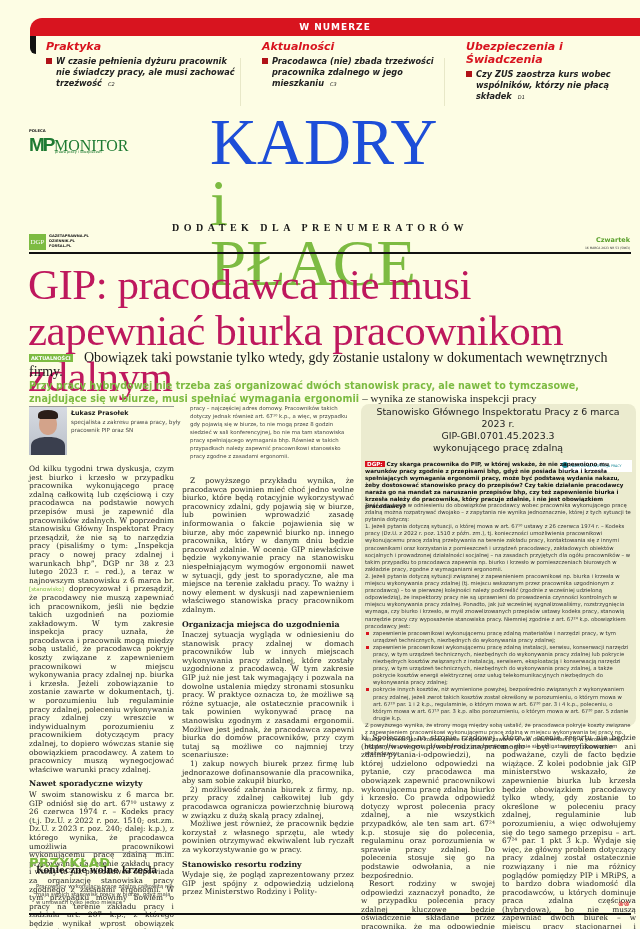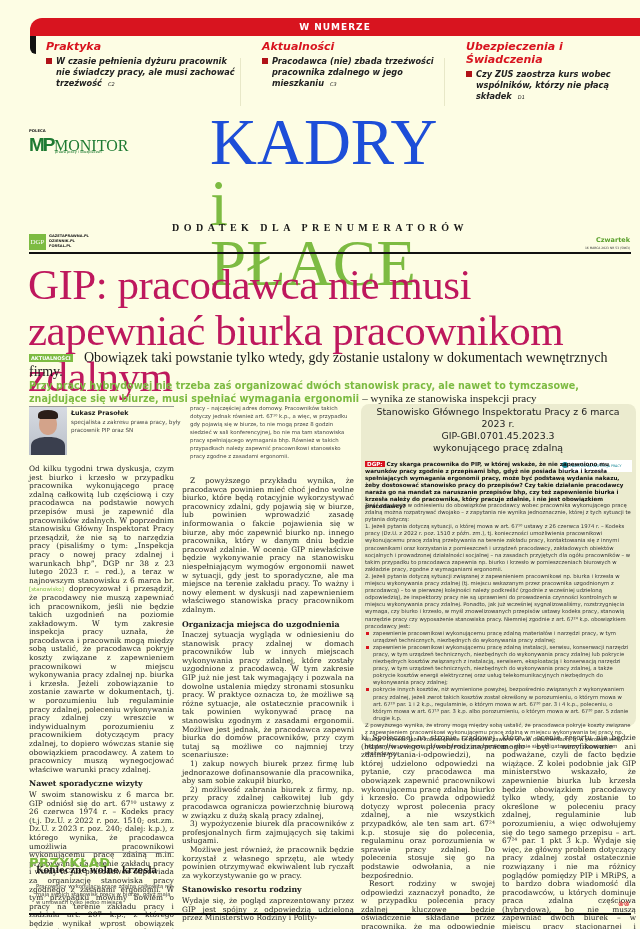--- a/index.html
+++ b/index.html
@@ -139,21 +139,20 @@
 <div class="abs ex-title">Konieczne wolne krzesła</div>
 <div class="abs ex-text">Pracownicy wykonujący pracę zdalną całkowitą nie mają swoich stanowisk pracy w biurze, gdyż mają w umowach tylko jedno miejsce</div>
 
 <div class="abs sidenote" style="left:190px;top:404px;width:160px;">pracy – najczęściej adres domowy. Pracowników takich dotyczy jednak również art. 67¹⁰ k.p., a więc, w przypadku gdy pojawią się w biurze, to nie mogą przez 8 godzin siedzieć w sali konferencyjnej, bo nie ma tam stanowiska pracy spełniającego wymagania bhp. Również w takich przypadkach należy zapewnić pracownikowi stanowisko pracy zgodne z zasadami ergonomii.</div>
 <div class="abs col" style="left:182px;top:477px;width:172px;">
   <p class="ind">Z powyższego przykładu wynika, że pracodawca powinien mieć choć jedno wolne biurko, które będą rotacyjnie wykorzystywać pracownicy zdalni, gdy pojawią się w biurze, lub powinien wprowadzić zasadę informowania o fakcie pojawienia się w biurze, aby móc zapewnić biurko np. innego pracownika, który w danym dniu będzie pracował zdalnie. W ocenie GIP niewłaściwe będzie wykonywanie pracy na stanowisku niespełniającym wymogów ergonomii nawet w sytuacji, gdy jest to sporadyczne, ale ma miejsce na terenie zakładu pracy. To ważny i nowy element w dyskusji nad zapewnieniem właściwego stanowiska pracy pracownikom zdalnym.</p>
   <h4>Organizacja miejsca do uzgodnienia</h4>
   <p>Inaczej sytuacja wygląda w odniesieniu do stanowisk pracy zdalnej w domach pracowników lub w innych miejscach wykonywania pracy zdalnej, które zostały uzgodnione z pracodawcą. W tym zakresie GIP już nie jest tak wymagający i pozwala na dowolne ustalenia między stronami stosunku pracy. W praktyce oznacza to, że możliwe są różne sytuacje, ale ostatecznie pracownik i tak powinien wykonywać pracę na stanowisku zgodnym z zasadami ergonomii. Możliwe jest jednak, że pracodawca zapewni biurka do domów pracowników, przy czym tutaj są możliwe co najmniej trzy scenariusze:</p>
   <p class="ind">1) zakup nowych biurek przez firmę lub jednorazowe dofinansowanie dla pracownika, aby sam sobie zakupił biurko,</p>
   <p class="ind">2) możliwość zabrania biurek z firmy, np. przy pracy zdalnej całkowitej lub gdy pracodawca ogranicza powierzchnię biurową w związku z dużą skalą pracy zdalnej,</p>
-  <p class="ind">3) wypożyczenie biurek dla pracowników z profesjonalnych firm zajmujących się takimi usługami.</p>
   <p class="ind">Możliwe jest również, że pracownik będzie korzystał z własnego sprzętu, ale wtedy powinien otrzymywać ekwiwalent lub ryczałt za wykorzystywanie go w pracy.</p>
   <h4>Stanowisko resortu rodziny</h4>
   <p>Wydaje się, że pogląd zaprezentowany przez GIP jest spójny z odpowiedzią udzieloną przez Ministerstwo Rodziny i Polity-</p>
 </div>
 
 <div class="abs gip-box"></div>
 <div class="abs gip-title">
   <div>Stanowisko Głównego Inspektoratu Pracy z 6 marca 2023 r.</div>
   <div>GIP-GBI.0701.45.2023.3</div>
   <div>wykonującego pracę zdalną</div>

